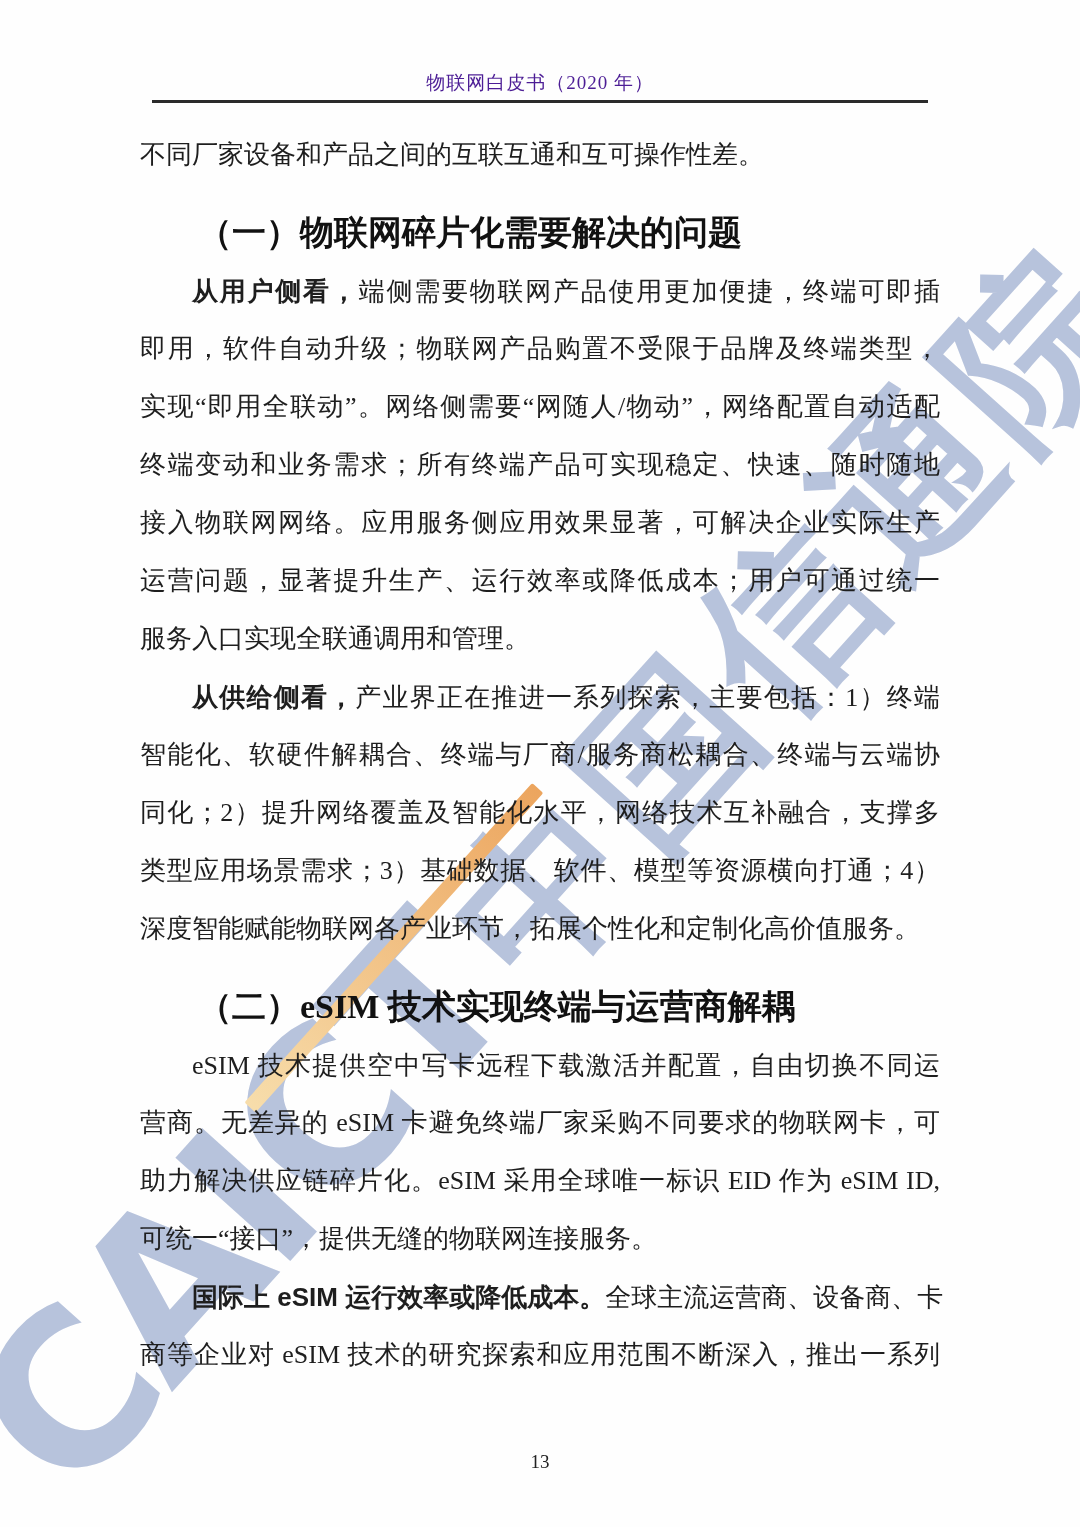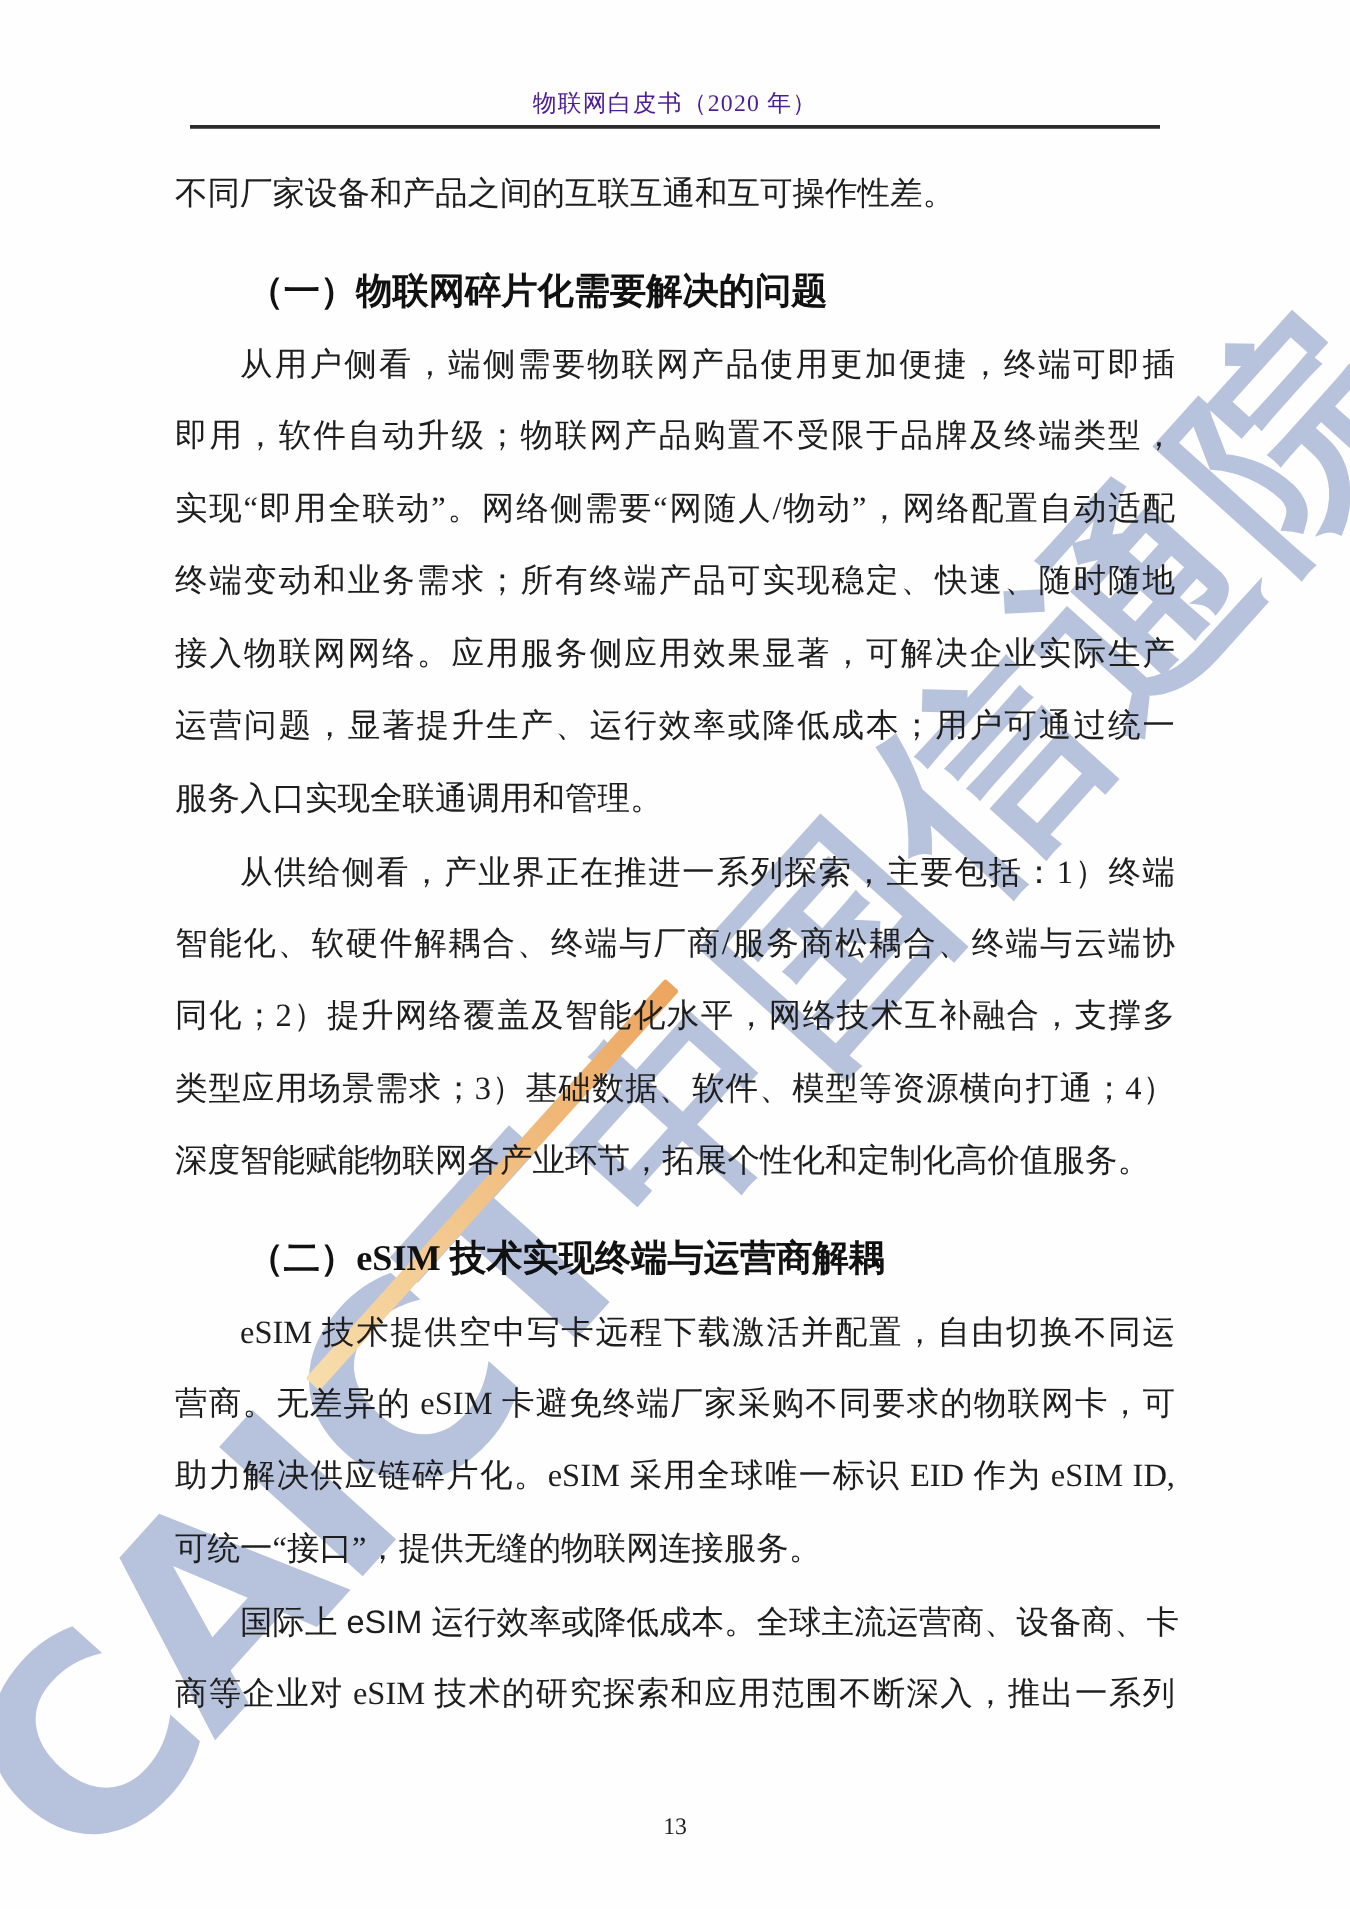--- a/index.html
+++ b/index.html
@@ -91,28 +91,28 @@
     text-align-last: justify;
     white-space: nowrap;
   }
   .ln.final {
     text-align: left;
     text-align-last: auto;
   }
   .ln.indent { padding-left: 52px; }
   .lead {
     font-family: "Liberation Sans", "DejaVu Sans", sans-serif;
-    font-weight: normal;
+    font-weight: bold;
   }
   .heading {
     height: 58px;
     line-height: 58px;
     margin-top: 20px;
     padding-left: 58px;
-    font-size: 29px;
+    font-size: 34px;
     font-weight: bold;
     color: #111;
     white-space: nowrap;
   }
 
   
   .footer {
     position: absolute;
     left: 0;
     top: 1451px;

